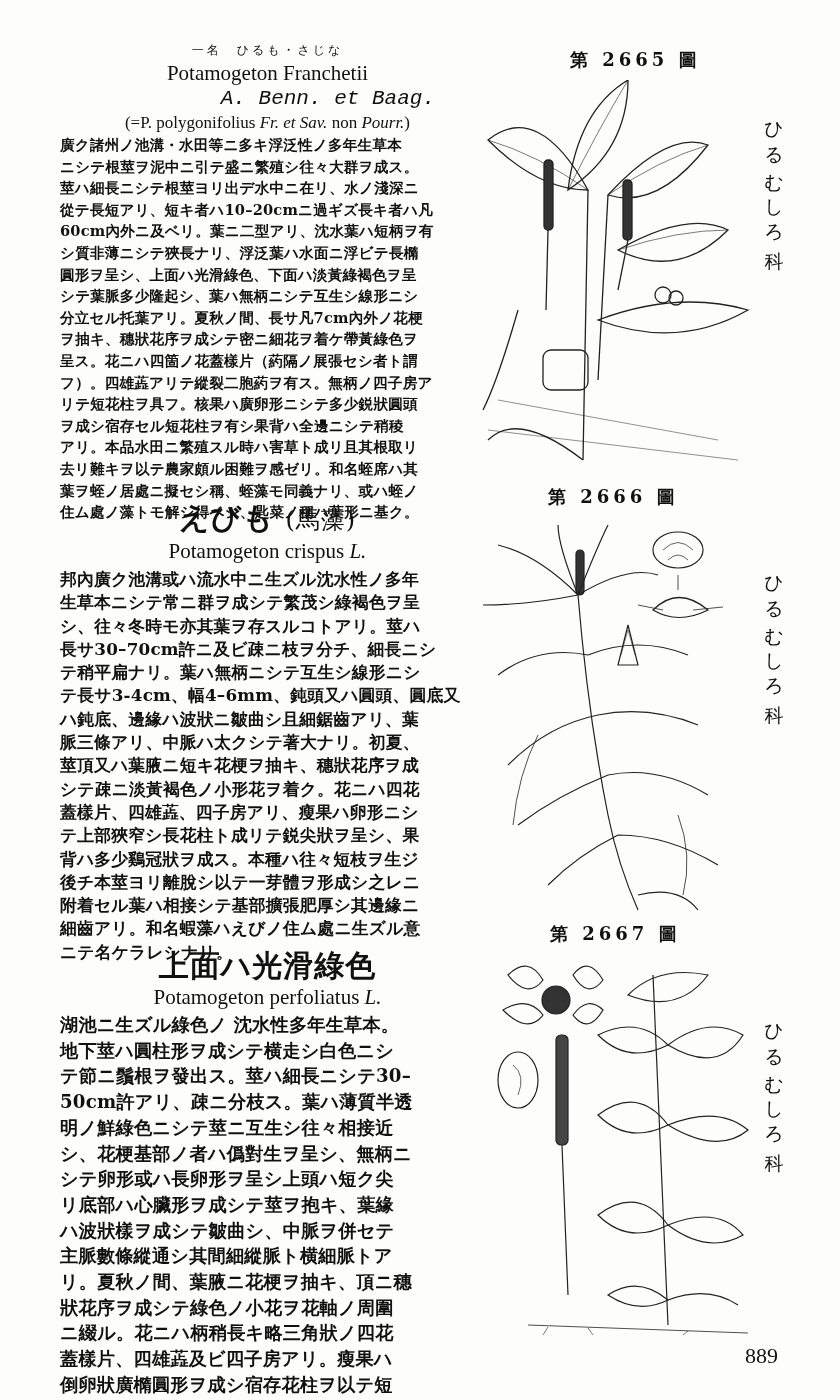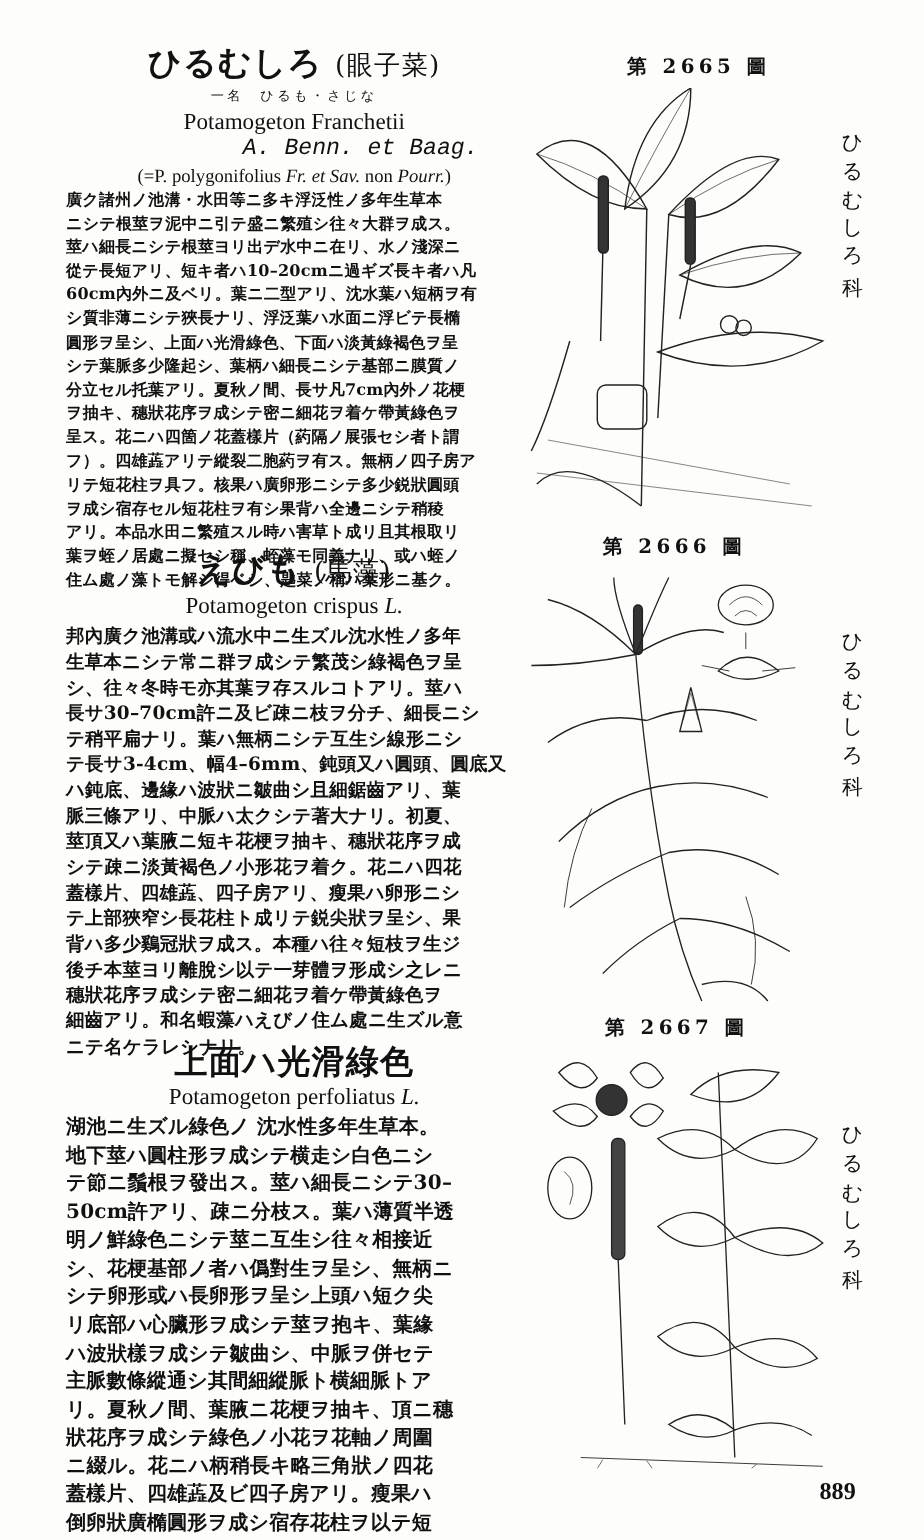--- a/index.html
+++ b/index.html
@@ -13,54 +13,51 @@
   .alias { text-align: center; font-size: 12px; line-height: 20px; letter-spacing: 3px; }
   .sci { text-align: center; font-size: 21px; line-height: 26px; font-family: "Liberation Serif", "DejaVu Serif", serif; }
   .sci i, .author { font-style: italic; }
   .author { text-align: right; font-size: 21px; line-height: 26px; padding-right: 40px; font-family: Liberation Mono, monospace; }
   .syn { text-align: center; font-size: 17px; line-height: 22px; font-family: "Liberation Serif", serif; }
   .body-text { font-size: 14.6px; line-height: 21.6px; font-weight: bold; text-align: justify; letter-spacing: 0.2px; }
   .body-text .line { display: block; white-space: nowrap; }
   .body-large { font-size: 16.8px; line-height: 23.3px; }
   .figlabel { position: absolute; font-size: 18px; letter-spacing: 4px; font-weight: bold; }
   .family { position: absolute; writing-mode: vertical-rl; font-size: 19px; letter-spacing: 4px; }
-  .pagenum { position: absolute; left: 745px; top: 1343px; font-size: 22px; font-weight: bold; font-family: "Liberation Serif", serif; }
+  .pagenum { position: absolute; left: 745px; top: 1343px; font-size: 22px; font-weight: normal; font-family: "Liberation Serif", serif; }
   .figure { position: absolute; }
   svg { display: block; }
 </style>
 </head>
 <body>
 
 <div class="entry" style="top:40px;">
-  <div class="title-jp">
-    <span>ひるむしろ</span>
-    <span class="kanji">(眼子菜)</span>
-  </div>
   <div class="alias">一名　ひるも・さじな</div>
   <div class="sci">Potamogeton Franchetii</div>
   <div class="author">A. Benn. et Baag.</div>
   <div class="syn">
     <span>(=P. polygonifolius </span><i>Fr. et Sav.</i><span> non </span><i>Pourr.</i><span>)</span>
   </div>
   <div class="body-text">
     <span class="line">廣ク諸州ノ池溝・水田等ニ多キ浮泛性ノ多年生草本</span>
     <span class="line">ニシテ根莖ヲ泥中ニ引テ盛ニ繁殖シ往々大群ヲ成ス。</span>
     <span class="line">莖ハ細長ニシテ根莖ヨリ出デ水中ニ在リ、水ノ淺深ニ</span>
     <span class="line">從テ長短アリ、短キ者ハ10–20cmニ過ギズ長キ者ハ凡</span>
     <span class="line">60cm內外ニ及ベリ。葉ニ二型アリ、沈水葉ハ短柄ヲ有</span>
     <span class="line">シ質非薄ニシテ狹長ナリ、浮泛葉ハ水面ニ浮ビテ長橢</span>
     <span class="line">圓形ヲ呈シ、上面ハ光滑綠色、下面ハ淡黃綠褐色ヲ呈</span>
-    <span class="line">シテ葉脈多少隆起シ、葉柄ハ細長ニシテ基部ニ膜質ノ</span>
+    <span class="line">シテ葉脈多少隆起シ、葉ハ無柄ニシテ互生シ線形ニシ</span>
     <span class="line">分立セル托葉アリ。夏秋ノ間、長サ凡7cm內外ノ花梗</span>
     <span class="line">ヲ抽キ、穗狀花序ヲ成シテ密ニ細花ヲ着ケ帶黃綠色ヲ</span>
     <span class="line">呈ス。花ニハ四箇ノ花蓋樣片（葯隔ノ展張セシ者ト謂</span>
     <span class="line">フ）。四雄蕋アリテ縱裂二胞葯ヲ有ス。無柄ノ四子房ア</span>
     <span class="line">リテ短花柱ヲ具フ。核果ハ廣卵形ニシテ多少鋭狀圓頭</span>
     <span class="line">ヲ成シ宿存セル短花柱ヲ有シ果背ハ全邊ニシテ稍稜</span>
     <span class="line">アリ。本品水田ニ繁殖スル時ハ害草ト成リ且其根取リ</span>
+    <span class="line">去リ難キヲ以テ農家頗ル困難ヲ感ゼリ。和名蛭席ハ其</span>
     <span class="line">葉ヲ蛭ノ居處ニ擬セシ稱、蛭藻モ同義ナリ、或ハ蛭ノ</span>
     <span class="line">住ム處ノ藻トモ解シ得ベシ、匙菜ノ稱ハ葉形ニ基ク。</span>
   </div>
 </div>
 
 <div class="figlabel" style="left:570px; top:48px;">第 2665 圖</div>
 <div class="family" style="left:762px; top:108px;">ひるむしろ科</div>
 
 <div class="figure" style="left:478px; top:80px; width:280px; height:390px;">
   <svg width="280" height="390" viewBox="0 0 280 390" fill="none" stroke="#222" stroke-width="1.3">
@@ -105,21 +102,21 @@
     <span class="line">テ稍平扁ナリ。葉ハ無柄ニシテ互生シ線形ニシ</span>
     <span class="line">テ長サ3-4cm、幅4–6mm、鈍頭又ハ圓頭、圓底又</span>
     <span class="line">ハ鈍底、邊緣ハ波狀ニ皺曲シ且細鋸齒アリ、葉</span>
     <span class="line">脈三條アリ、中脈ハ太クシテ著大ナリ。初夏、</span>
     <span class="line">莖頂又ハ葉腋ニ短キ花梗ヲ抽キ、穗狀花序ヲ成</span>
     <span class="line">シテ疎ニ淡黃褐色ノ小形花ヲ着ク。花ニハ四花</span>
     <span class="line">蓋樣片、四雄蕋、四子房アリ、瘦果ハ卵形ニシ</span>
     <span class="line">テ上部狹窄シ長花柱ト成リテ鋭尖狀ヲ呈シ、果</span>
     <span class="line">背ハ多少鷄冠狀ヲ成ス。本種ハ往々短枝ヲ生ジ</span>
     <span class="line">後チ本莖ヨリ離脫シ以テ一芽體ヲ形成シ之レニ</span>
-    <span class="line">穗狀花序ヲ成シテ密ニ細花ヲ着ケ帶黃綠色ヲ</span>
+    <span class="line">附着セル葉ハ相接シテ基部擴張肥厚シ其邊緣ニ</span>
     <span class="line">細齒アリ。和名蝦藻ハえびノ住ム處ニ生ズル意</span>
     <span class="line">ニテ名ケラレシナリ。</span>
   </div>
 </div>
 
 <div class="figlabel" style="left:548px; top:485px;">第 2666 圖</div>
 <div class="family" style="left:762px; top:562px;">ひるむしろ科</div>
 
 <div class="figure" style="left:478px; top:515px; width:280px; height:400px;">
   <svg width="280" height="400" viewBox="0 0 280 400" fill="none" stroke="#222" stroke-width="1.2">

